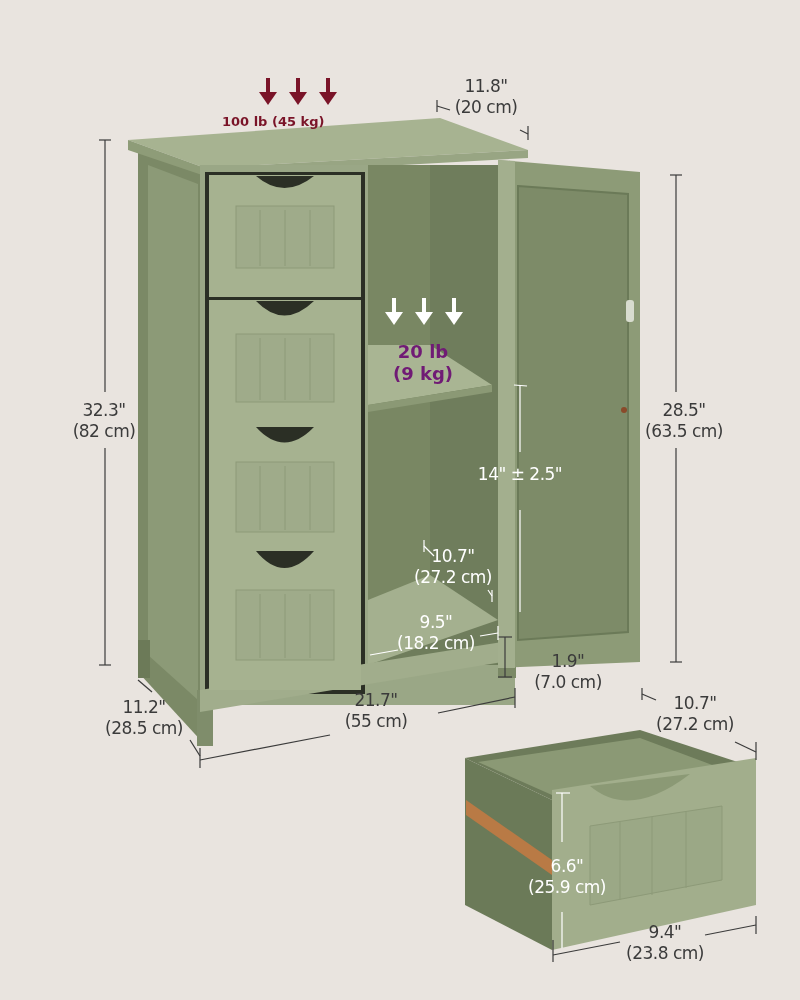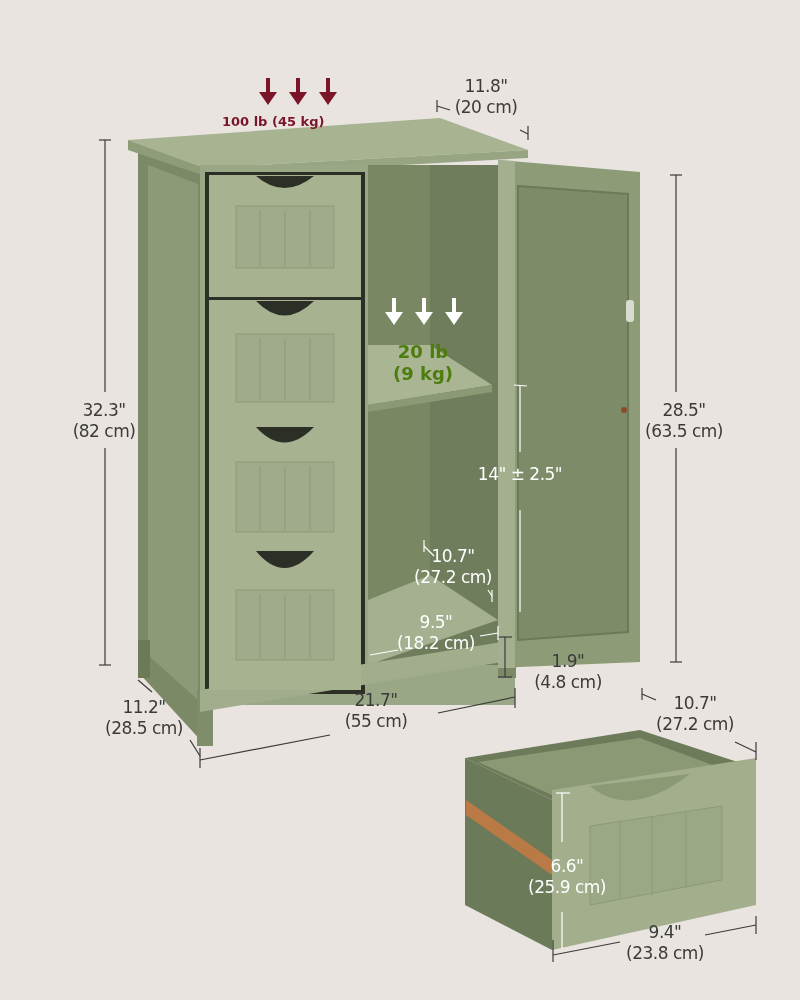--- a/index.html
+++ b/index.html
@@ -3,21 +3,21 @@
 <meta charset="utf-8">
 <style>
   html,body{margin:0;padding:0;}
   body{width:800px;height:1000px;background:#e9e4df;position:relative;overflow:hidden;font-family:"Liberation Sans",sans-serif;}
   .canvas{position:absolute;left:0;top:0;width:800px;height:1000px;}
   .lbl{position:absolute;text-align:center;color:#3b3b3b;font-size:17px;line-height:21px;white-space:nowrap;font-family:"DejaVu Sans",sans-serif;letter-spacing:-0.5px;}
   .lbl.white{color:#ffffff;}
   .lbl .l1,.lbl .l2{display:block;}
   .load{position:absolute;text-align:center;font-weight:bold;font-family:"DejaVu Sans",sans-serif;white-space:nowrap;}
   .load.big{color:#7a1428;font-size:13px;}
-  .load.small{color:#4d7c0f;font-size:18px;line-height:22px;}
+  .load.small{color:#701a75;font-size:18px;line-height:22px;}
   .arrows{position:absolute;display:flex;gap:12px;}
   .arrow{width:18px;height:28px;position:relative;}
   .arrow:before{content:"";position:absolute;left:7px;top:0;width:4px;height:16px;background:currentColor;}
   .arrow:after{content:"";position:absolute;left:0;top:14px;border-left:9px solid transparent;border-right:9px solid transparent;border-top:13px solid currentColor;}
   .arrows.red{color:#7a1428;}
   .arrows.white{color:#ffffff;}
 </style>
 </head>
 <body>
 
@@ -201,21 +201,21 @@
 <div class="lbl white" style="left:408px;top:546px;width:90px;">
   <span class="l1">10.7"</span>
   <span class="l2">(27.2 cm)</span>
 </div>
 <div class="lbl white" style="left:392px;top:612px;width:88px;">
   <span class="l1">9.5"</span>
   <span class="l2">(18.2 cm)</span>
 </div>
 <div class="lbl" style="left:526px;top:651px;width:84px;">
   <span class="l1">1.9"</span>
-  <span class="l2">(4.8 cm)</span>
+  <span class="l2">(7.0 cm)</span>
 </div>
 <div class="lbl" style="left:98px;top:697px;width:92px;">
   <span class="l1">11.2"</span>
   <span class="l2">(28.5 cm)</span>
 </div>
 <div class="lbl" style="left:334px;top:690px;width:84px;">
   <span class="l1">21.7"</span>
   <span class="l2">(55 cm)</span>
 </div>
 <div class="lbl" style="left:648px;top:693px;width:94px;">

